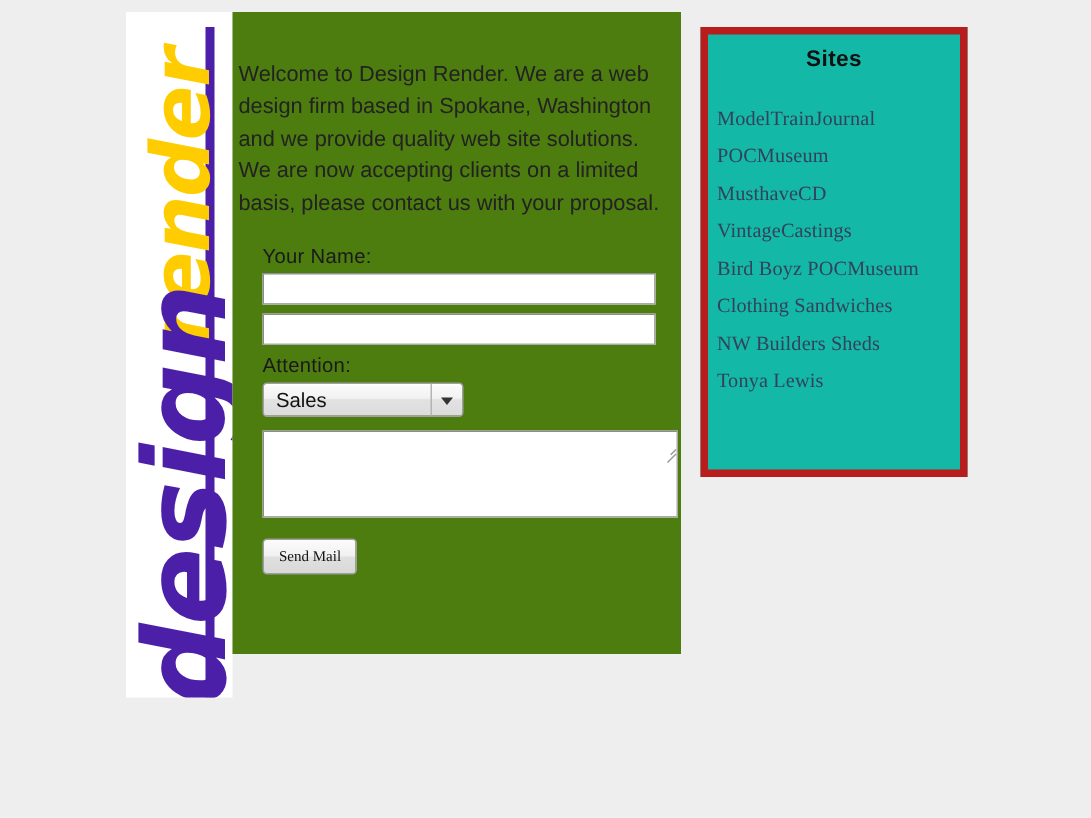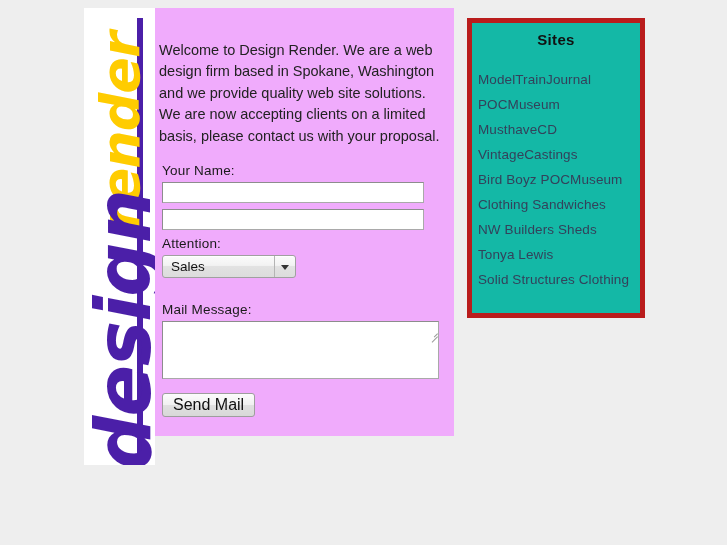--- a/index.html
+++ b/index.html
@@ -57,36 +57,36 @@
     color: #4b1fa8;
   }
 
   
   #main-content {
     position: absolute;
     left: 155px;
     top: 8px;
     width: 299px;
     height: 428px;
-    background: #f0abfc;
+    background: #4d7c0f;
   }
   #welcome-text {
     position: absolute;
     left: 4px;
     top: 17px;
     width: 285px;
     font-size: 14.5px;
     line-height: 21.5px;
     color: #222222;
     font-family: "Liberation Sans", sans-serif;
   }
 
   #contact-form {
     position: absolute;
-    left: 7px;
+    left: 20px;
     top: 155px;
     width: 290px;
   }
   .field-label {
     font-size: 13.5px;
     color: #1a1a1a;
     margin: 0 0 4px 0;
     letter-spacing: 0.2px;
   }
   .text-input {
@@ -177,22 +177,22 @@
   #textarea-grip i:nth-child(1) { bottom: 2px; width: 8px; transform: rotate(-45deg); transform-origin: right bottom; }
   #textarea-grip i:nth-child(2) { bottom: 5px; width: 5px; transform: rotate(-45deg); transform-origin: right bottom; }
   #send-mail-button {
     margin-top: 14px;
     box-sizing: border-box;
     height: 24px;
     padding: 0 10px;
     border: 1px solid #9e9e9e;
     border-radius: 3px;
     background: linear-gradient(to bottom, #fcfcfc 0%, #f1f1f1 48%, #e0e0e0 52%, #d8d8d8 100%);
-    font-family: Liberation Sans, sans-serif;
-    font-size: 16px;
+    font-family: Liberation Serif, serif;
+    font-size: 10px;
     color: #111;
     cursor: pointer;
   }
 
   
   #sites-sidebar {
     position: absolute;
     left: 467px;
     top: 18px;
     width: 178px;
@@ -206,20 +206,21 @@
     font-size: 15px;
     font-weight: bold;
     color: #111111;
     margin: 8px 0 0 0;
     letter-spacing: 0.3px;
   }
   #sites-list {
     list-style: none;
     margin: 22px 0 0 0;
     padding: 0 0 0 6px;
+    font-family: Liberation Serif, serif;
   }
   #sites-list li {
     margin-bottom: 7px;
   }
   .site-link {
     font-size: 13.5px;
     color: #33425b;
     text-decoration: none;
     cursor: pointer;
     letter-spacing: 0.1px;
@@ -246,21 +247,20 @@
     <input class="text-input" type="text" value="" style="">
 
     <div class="field-label">Attention:</div>
     <div class="select-wrap">
       <span class="select-value">Sales</span>
       <span class="select-arrow-btn">
         <span class="select-arrow"></span>
       </span>
     </div>
 
-    <div class="field-label label-gap">Mail Message:</div>
     <div style="position:relative;">
       <textarea id="mail-message" style=""></textarea>
       <span id="textarea-grip">
         <i></i>
           <i></i>
       </span>
     </div>
 
     <button id="send-mail-button" type="submit">Send Mail</button>
   </form>
@@ -270,15 +270,14 @@
   <div id="sites-heading">Sites</div>
   <ul id="sites-list">
     <li><a class="site-link">ModelTrainJournal</a></li>
     <li><a class="site-link">POCMuseum</a></li>
     <li><a class="site-link">MusthaveCD</a></li>
     <li><a class="site-link">VintageCastings</a></li>
     <li><a class="site-link">Bird Boyz POCMuseum</a></li>
     <li><a class="site-link">Clothing Sandwiches</a></li>
     <li><a class="site-link">NW Builders Sheds</a></li>
     <li><a class="site-link">Tonya Lewis</a></li>
-    <li><a class="site-link">Solid Structures Clothing</a></li>
   </ul>
 </div>
 
 </body></html>

